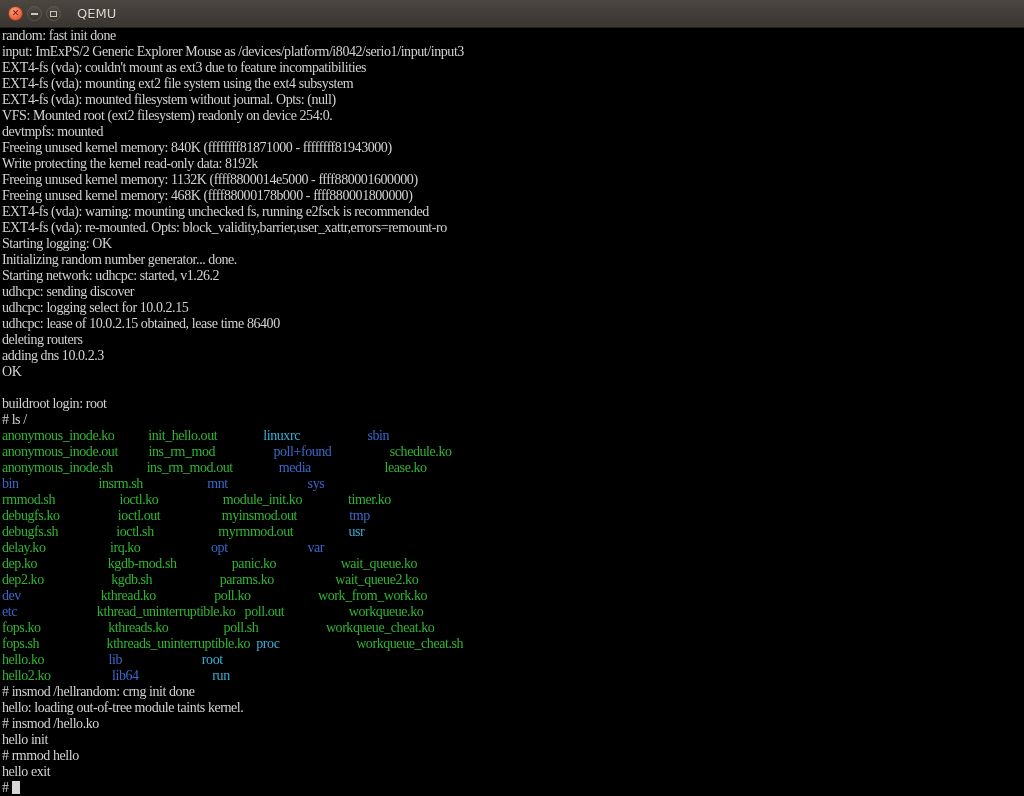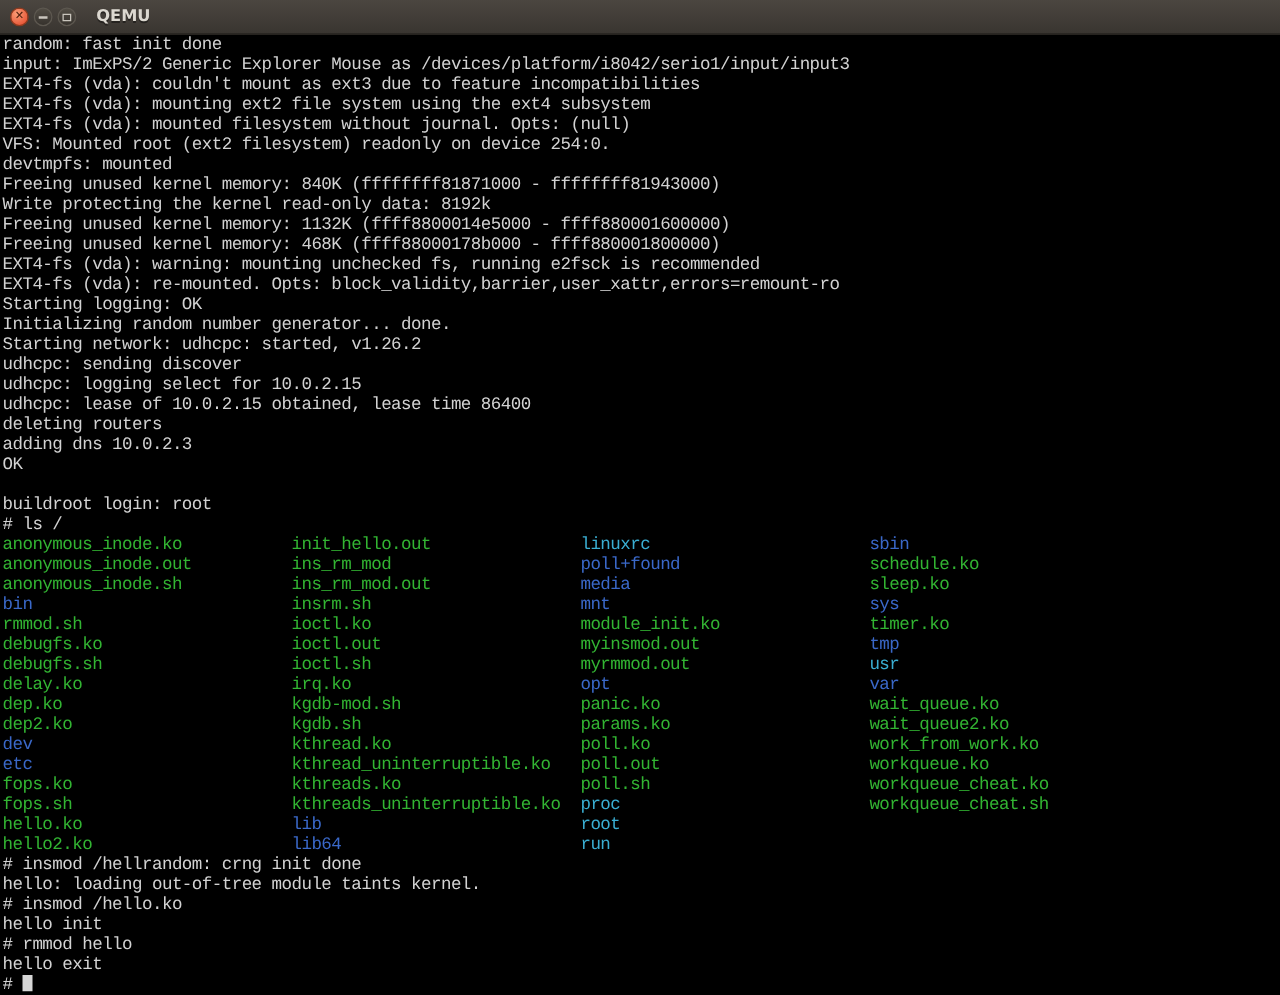--- a/index.html
+++ b/index.html
@@ -41,31 +41,31 @@
   .glyph-x {
     font-family: "DejaVu Sans", "Liberation Sans", sans-serif;
     font-size: 9px; line-height: 9px; font-weight: bold;
     color: #4f1e0c;
   }
   .glyph-min { width: 7px; height: 2px; background: #c9c5bd; }
   .glyph-max { width: 7px; height: 6px; border: 1px solid #c9c5bd; }
   .tb-title {
     margin-left: 12px;
     font-family: "DejaVu Sans", "Liberation Sans", sans-serif;
-    font-size: 13px; font-weight: bold;
+    font-size: 13px; font-weight: normal;
     color: #dcd8d0;
     text-shadow: 0 1px 0 rgba(0,0,0,0.4);
   }
   
   .terminal {
     position: absolute; top: 28px; left: 0;
     width: 1024px; height: 768px;
     background: var(--background, #000);
     padding-left: 2px;
-    font-family: Liberation Mono, monospace;
+    font-family: Liberation Serif, serif;
     font-size: 14px;
     letter-spacing: -0.43px;
     color: var(--foreground, #d2d2d2);
     cursor: text;
   }
   .term-line {
     height: 16px;
     line-height: 16px;
     white-space: pre;
   }
@@ -117,21 +117,21 @@
       <div class="term-line"><span>udhcpc: logging select for 10.0.2.15</span></div>
       <div class="term-line"><span>udhcpc: lease of 10.0.2.15 obtained, lease time 86400</span></div>
       <div class="term-line"><span>deleting routers</span></div>
       <div class="term-line"><span>adding dns 10.0.2.3</span></div>
       <div class="term-line"><span>OK</span></div>
       <div class="term-line"><span></span></div>
       <div class="term-line"><span>buildroot login: root</span></div>
       <div class="term-line"><span># ls /</span></div>
       <div class="term-line"><span class="c-green">anonymous_inode.ko           </span><span class="c-green">init_hello.out               </span><span class="c-cyan">linuxrc                      </span><span class="c-blue">sbin</span></div>
       <div class="term-line"><span class="c-green">anonymous_inode.out          </span><span class="c-green">ins_rm_mod                   </span><span class="c-blue">poll+found                   </span><span class="c-green">schedule.ko</span></div>
-      <div class="term-line"><span class="c-green">anonymous_inode.sh           </span><span class="c-green">ins_rm_mod.out               </span><span class="c-blue">media                        </span><span class="c-green">sleep.ko</span></div>
+      <div class="term-line"><span class="c-green">anonymous_inode.sh           </span><span class="c-green">ins_rm_mod.out               </span><span class="c-blue">media                        </span><span class="c-green">lease.ko</span></div>
       <div class="term-line"><span class="c-blue">bin                          </span><span class="c-green">insrm.sh                     </span><span class="c-blue">mnt                          </span><span class="c-blue">sys</span></div>
       <div class="term-line"><span class="c-green">rmmod.sh                     </span><span class="c-green">ioctl.ko                     </span><span class="c-green">module_init.ko               </span><span class="c-green">timer.ko</span></div>
       <div class="term-line"><span class="c-green">debugfs.ko                   </span><span class="c-green">ioctl.out                    </span><span class="c-green">myinsmod.out                 </span><span class="c-blue">tmp</span></div>
       <div class="term-line"><span class="c-green">debugfs.sh                   </span><span class="c-green">ioctl.sh                     </span><span class="c-green">myrmmod.out                  </span><span class="c-cyan">usr</span></div>
       <div class="term-line"><span class="c-green">delay.ko                     </span><span class="c-green">irq.ko                       </span><span class="c-blue">opt                          </span><span class="c-blue">var</span></div>
       <div class="term-line"><span class="c-green">dep.ko                       </span><span class="c-green">kgdb-mod.sh                  </span><span class="c-green">panic.ko                     </span><span class="c-green">wait_queue.ko</span></div>
       <div class="term-line"><span class="c-green">dep2.ko                      </span><span class="c-green">kgdb.sh                      </span><span class="c-green">params.ko                    </span><span class="c-green">wait_queue2.ko</span></div>
       <div class="term-line"><span class="c-blue">dev                          </span><span class="c-green">kthread.ko                   </span><span class="c-green">poll.ko                      </span><span class="c-green">work_from_work.ko</span></div>
       <div class="term-line"><span class="c-blue">etc                          </span><span class="c-green">kthread_uninterruptible.ko   </span><span class="c-green">poll.out                     </span><span class="c-green">workqueue.ko</span></div>
       <div class="term-line"><span class="c-green">fops.ko                      </span><span class="c-green">kthreads.ko                  </span><span class="c-green">poll.sh                      </span><span class="c-green">workqueue_cheat.ko</span></div>

